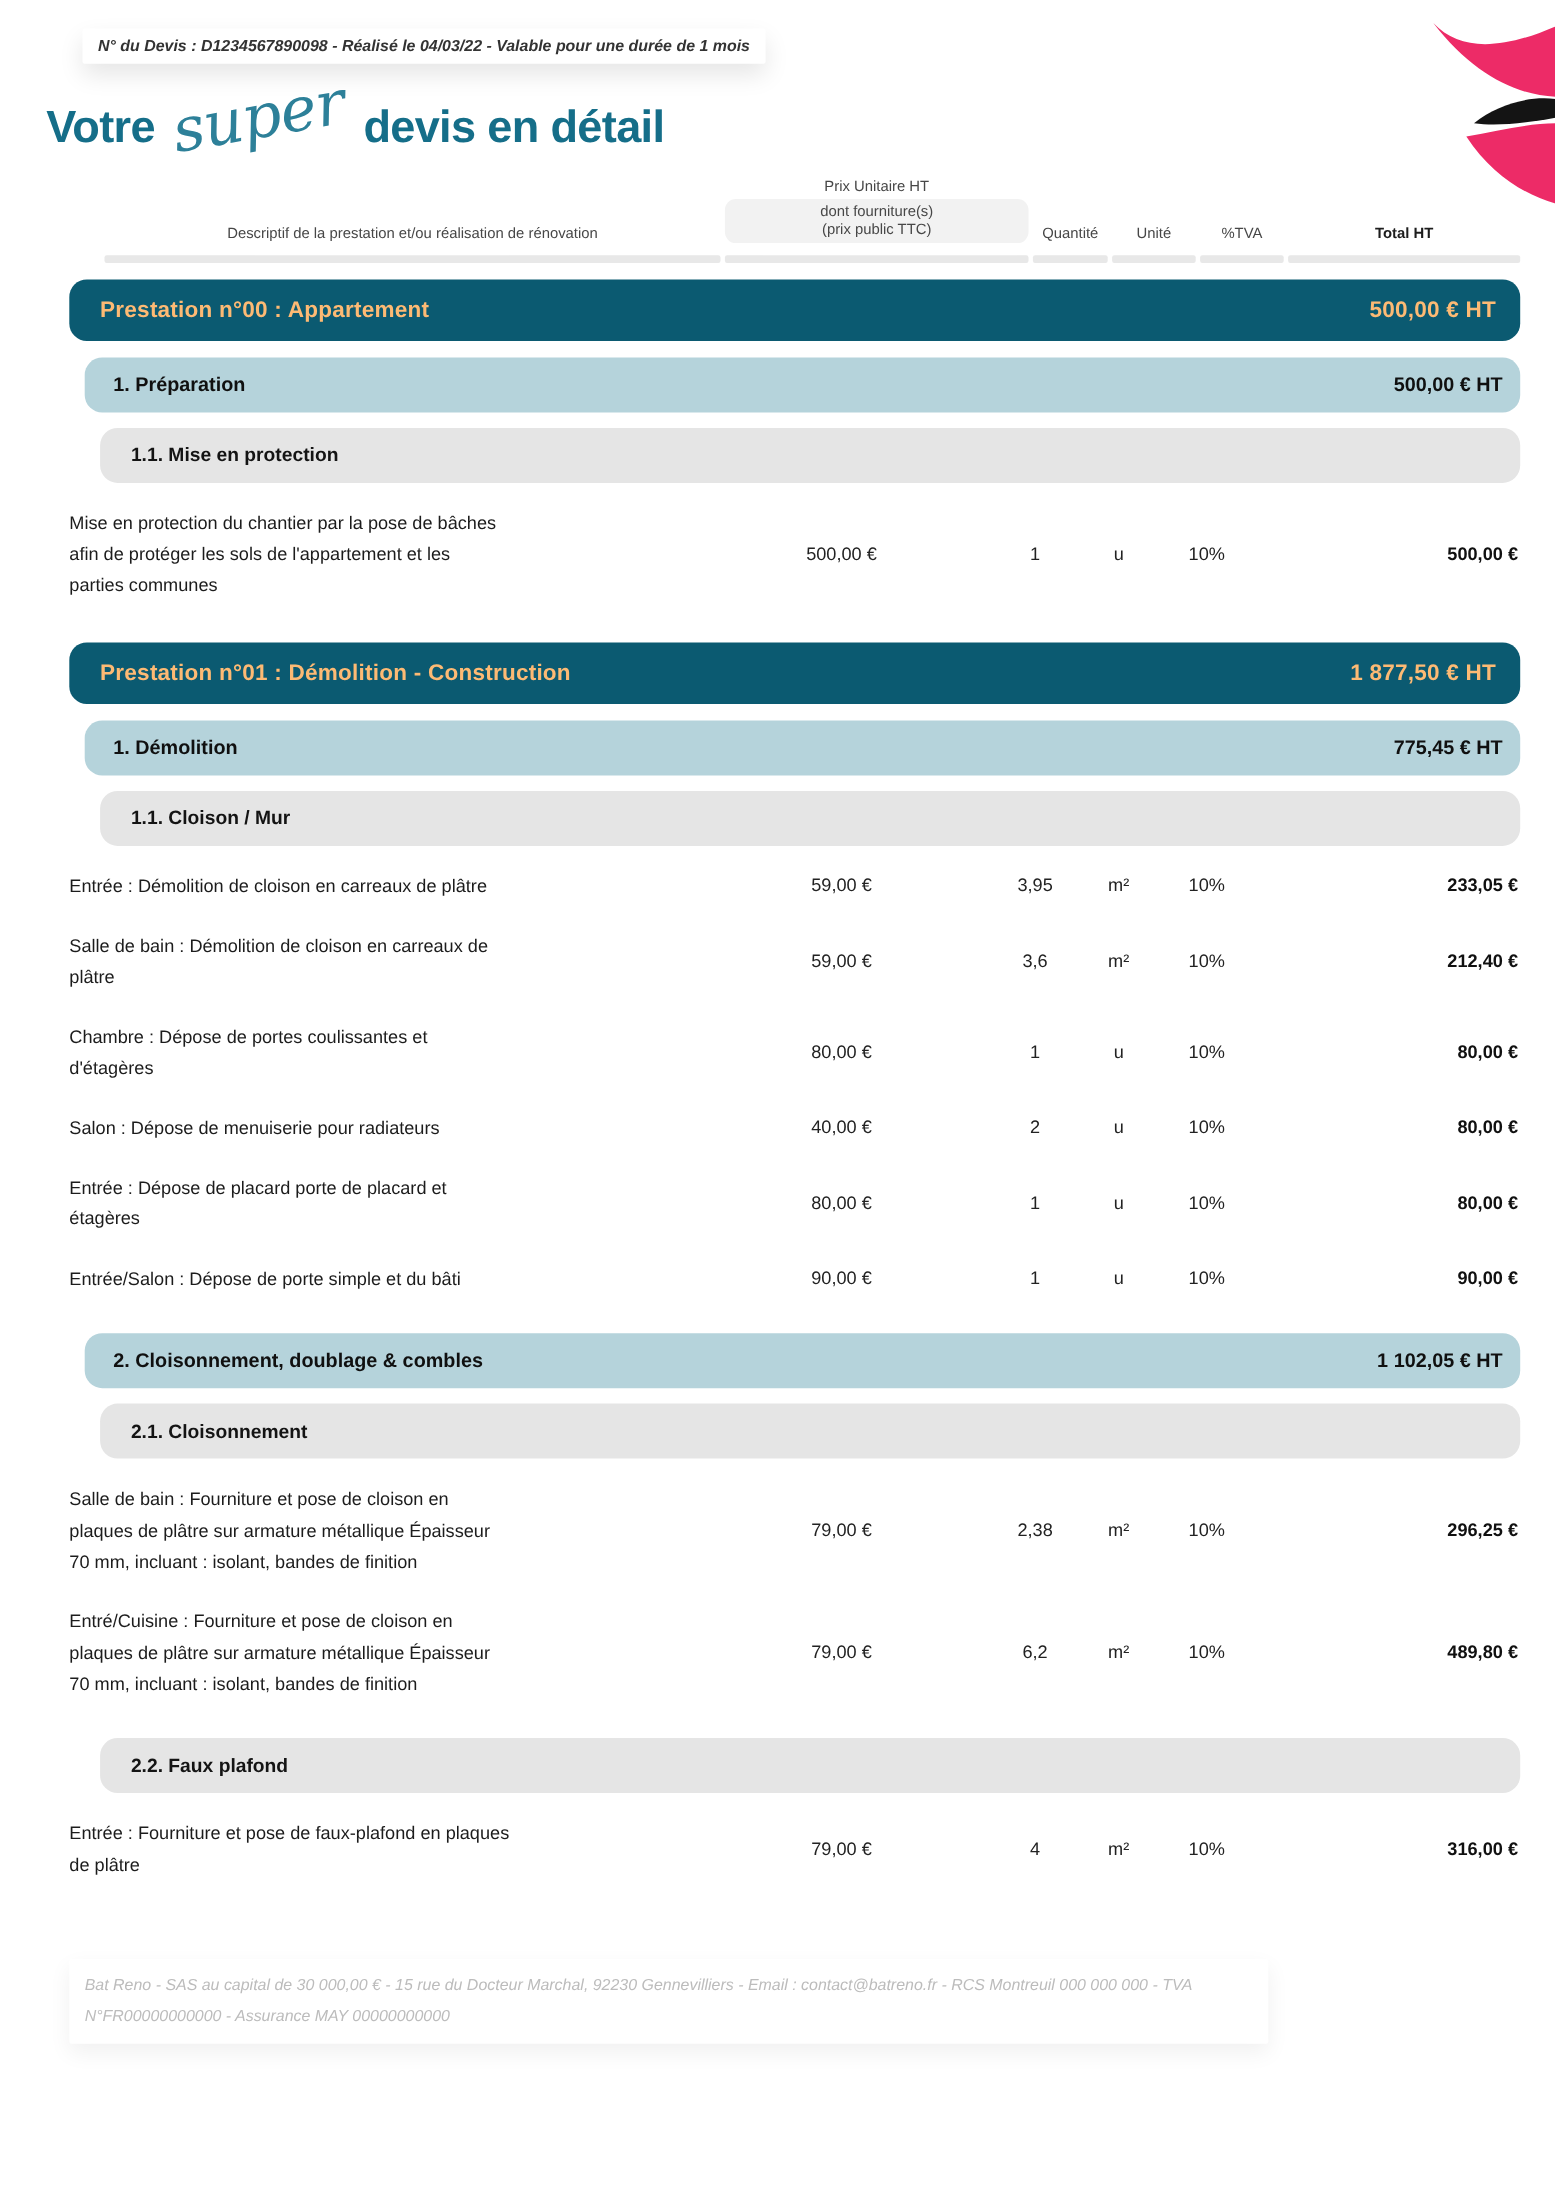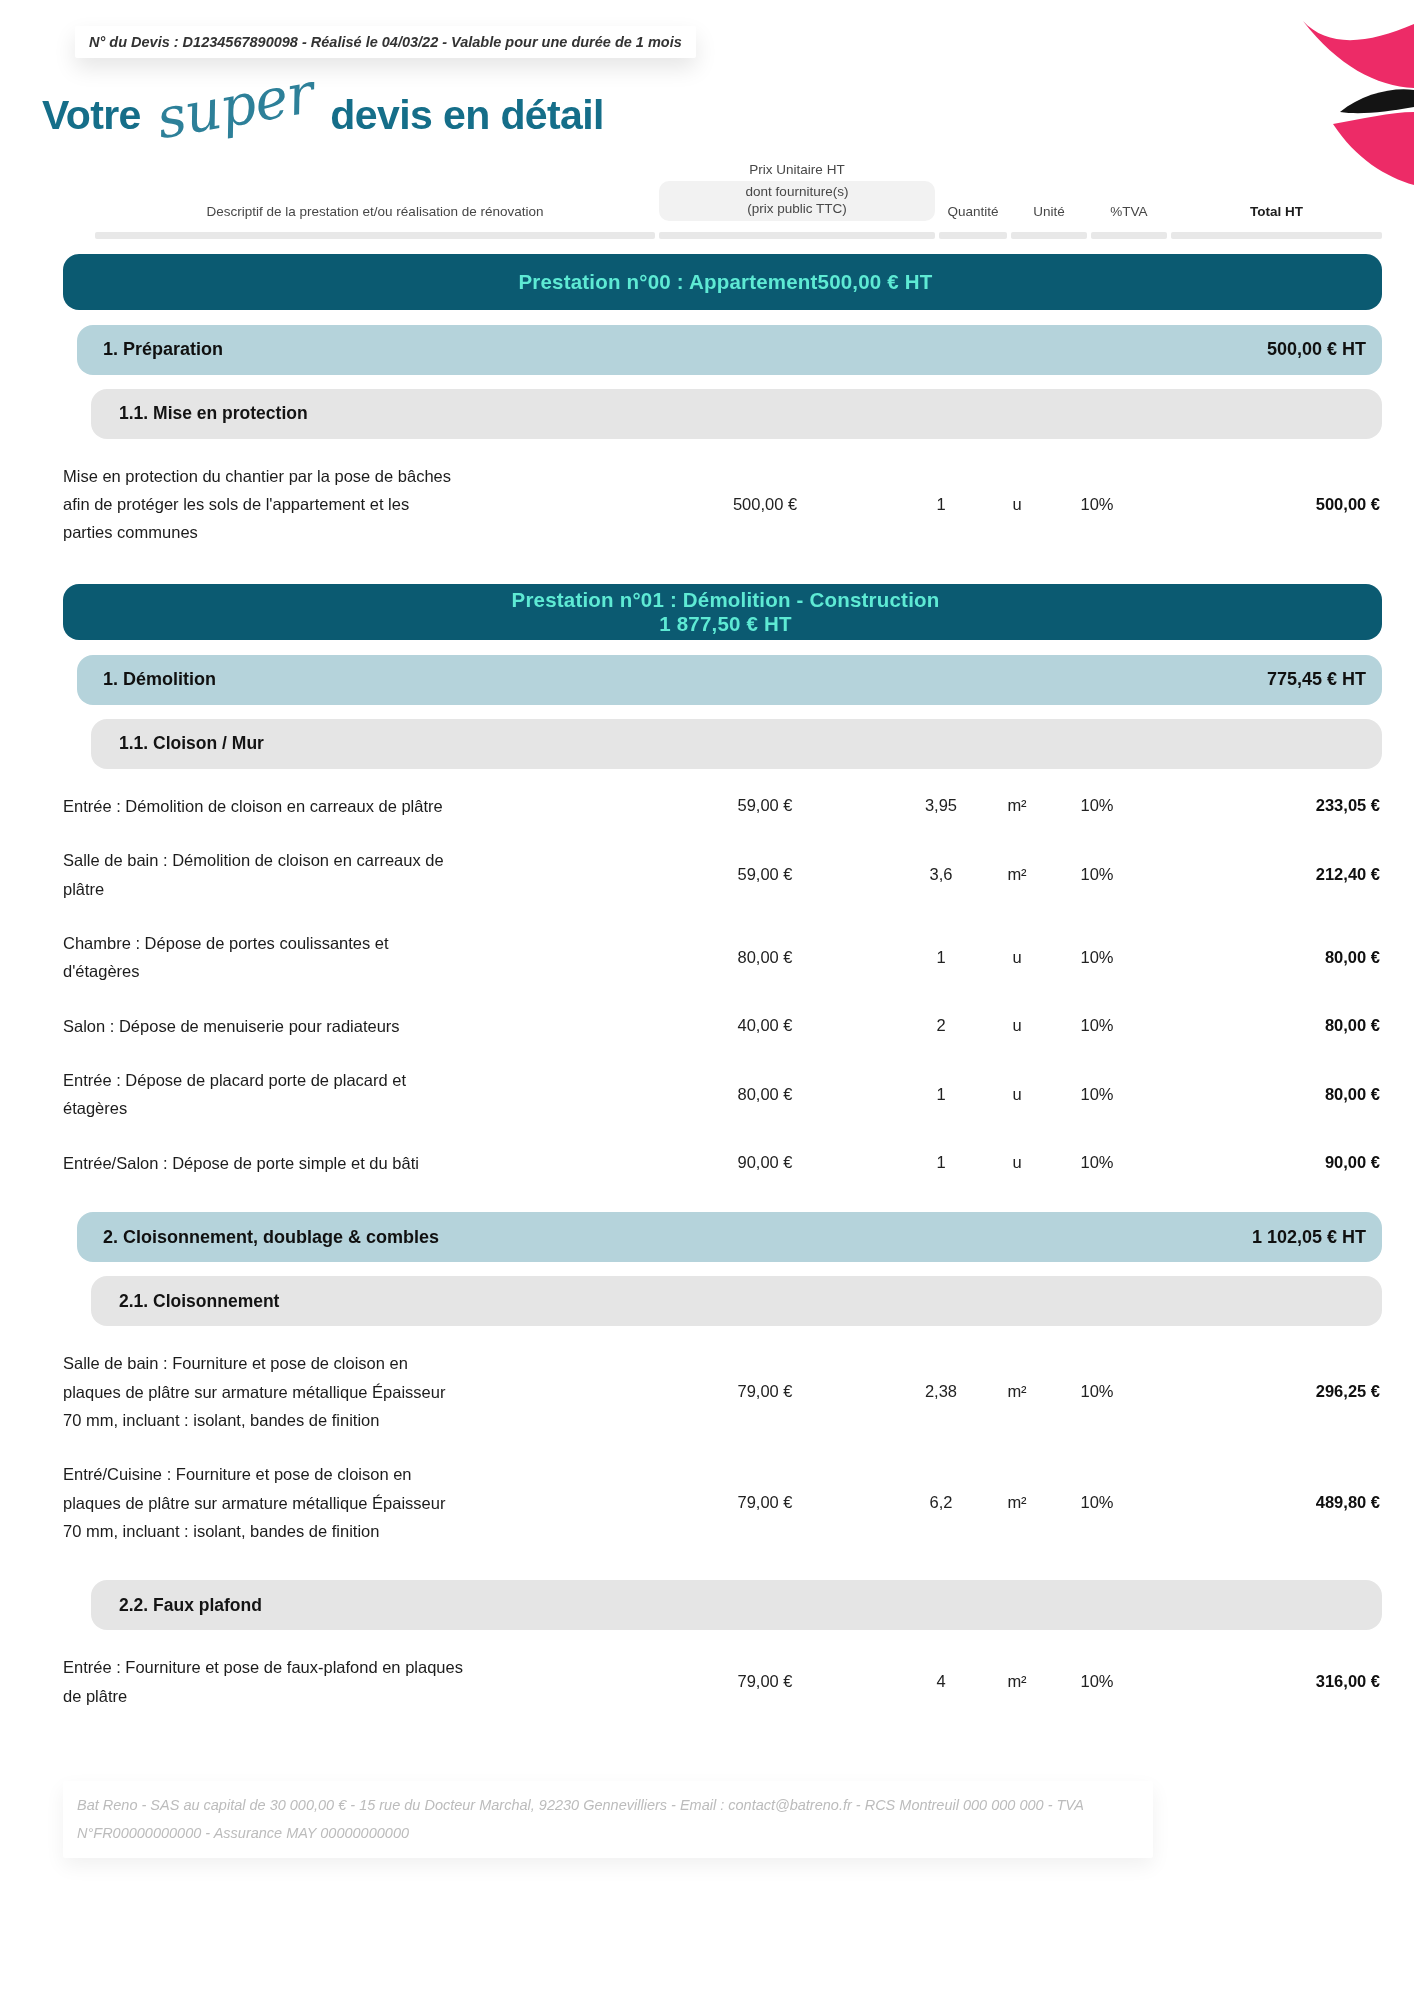--- a/index.html
+++ b/index.html
@@ -28,30 +28,30 @@
           column-gap:4px; padding-left:32px; }
   .thead { margin-top:22px; align-items:end; font-size:13.5px; color:#474747; }
   .th { text-align:center; line-height:1.3; }
   .th-prix .pill { background:#f2f2f2; border-radius:10px; padding:2px 8px 3px; margin-top:2px; }
   .th-total { font-weight:700; color:#1d1d1d; }
   .uline { margin-top:11px; }
   .uline span { display:block; height:7px; background:#e8e8e8; border-radius:2px; }
 
   
   .bar { display:flex; align-items:center; justify-content:space-between; border-radius:16px; }
-  .bar-teal { margin-top:15px; margin-bottom:15px; height:56px; background:#0b5a71; color:#5eead4;
-              padding:0 22px 0 28px; font-size:20.5px; font-weight:800; letter-spacing:.2px;justify-content:center; }
+  .bar-teal { margin-top:15px; margin-bottom:15px; height:56px; background:#0b5a71; color:#fdba74;
+              padding:0 22px 0 28px; font-size:20.5px; font-weight:800; letter-spacing:.2px; }
   .bar-blue { margin-left:14px; margin-bottom:14px; height:50px; background:#b5d3db; color:#101010;
               padding:0 16px 0 26px; font-size:18px; font-weight:700; }
   .bar-gray { margin-left:28px; margin-bottom:10px; height:50px; background:#e5e5e5; color:#141414;
               padding:0 16px 0 28px; font-size:17.5px; font-weight:600; }
 
   
   .row { padding:13px 0; align-items:center; font-size:16.5px; }
-  .row + .bar-teal { margin-top:24px;flex-direction:column; }
+  .row + .bar-teal { margin-top:24px; }
   .row + .bar-blue, .row + .bar-gray { margin-top:22px; }
   .cell.desc { max-width:400px; line-height:1.72; color:#1c1c1c; }
   .cell.prix, .cell.qty, .cell.unit, .cell.tva { text-align:center; color:#222; font-weight:500; }
   .cell.total { text-align:right; font-weight:700; color:#101010; padding-right:2px; }
 
   
   .footer { margin:58px 0 0 0; display:inline-block; max-width:1090px; font-style:italic;
             font-size:14.5px; line-height:1.95; color:#bcbcbc; background:#fff;
             padding:10px 14px; box-shadow:0 8px 20px rgba(0,0,0,.06); border-radius:2px; }
 </style>

